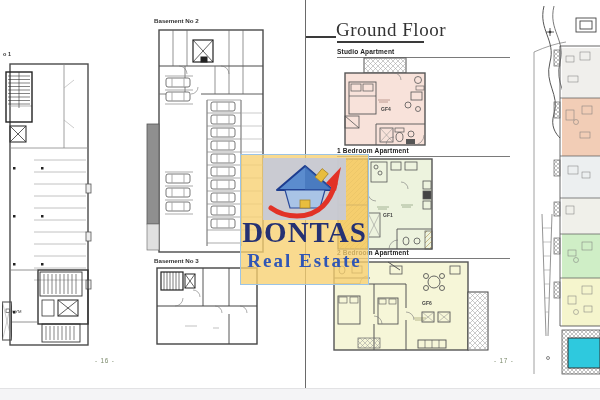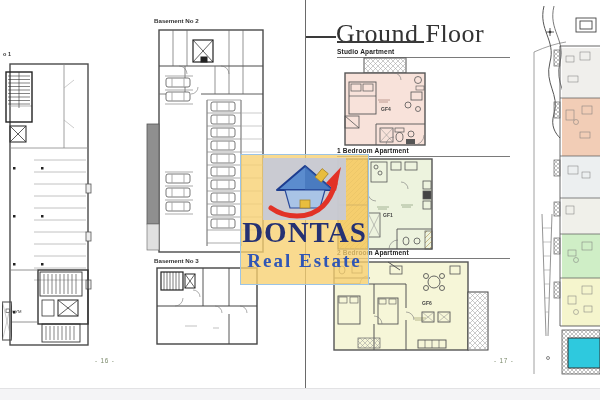--- a/index.html
+++ b/index.html
@@ -4,21 +4,21 @@
 <style>
   html,body{margin:0;padding:0;background:#fff;}
   #stage{position:relative;width:600px;height:400px;background:#ffffff;overflow:hidden;
          font-family:"Liberation Sans",sans-serif;}
   .abs{position:absolute;}
   .lbl{position:absolute;font-size:8px;font-weight:600;color:#222;white-space:nowrap;
        transform:scale(0.82);transform-origin:0 0;letter-spacing:0.2px;}
   .ul{position:absolute;height:1px;background:#7a7a7a;}
   .pagenum{position:absolute;font-size:8px;color:#7b8a6b;letter-spacing:1px;white-space:nowrap;
        transform:scale(0.8);transform-origin:0 0;}
-  .title{position:absolute;font-family:"Liberation Serif",serif;font-size:26px;color:#333;
+  .title{position:absolute;font-family:"Liberation Serif",serif;font-size:19px;color:#333;
        letter-spacing:0.5px;white-space:nowrap;}
   .divider{position:absolute;width:1px;background:#6a6a6a;}
   .bottombar{position:absolute;left:0;top:388px;width:600px;height:12px;background:#f4f4f6;
        border-top:1px solid #e2e2e4;}
   .watermark{position:absolute;left:240px;top:154px;width:127px;height:129px;
        background:rgba(247,208,112,0.78);border:1px solid #9cc4e6;z-index:20;pointer-events:none;}
   .wm-logo{position:absolute;left:22px;top:3px;width:83px;height:62px;background:rgba(198,202,216,0.92);}
   .wm-brand{position:absolute;left:0;top:61px;width:100%;text-align:center;
        font-family:"Liberation Serif",serif;font-weight:bold;font-size:29px;color:#253173;
        letter-spacing:1px;line-height:33px;}

